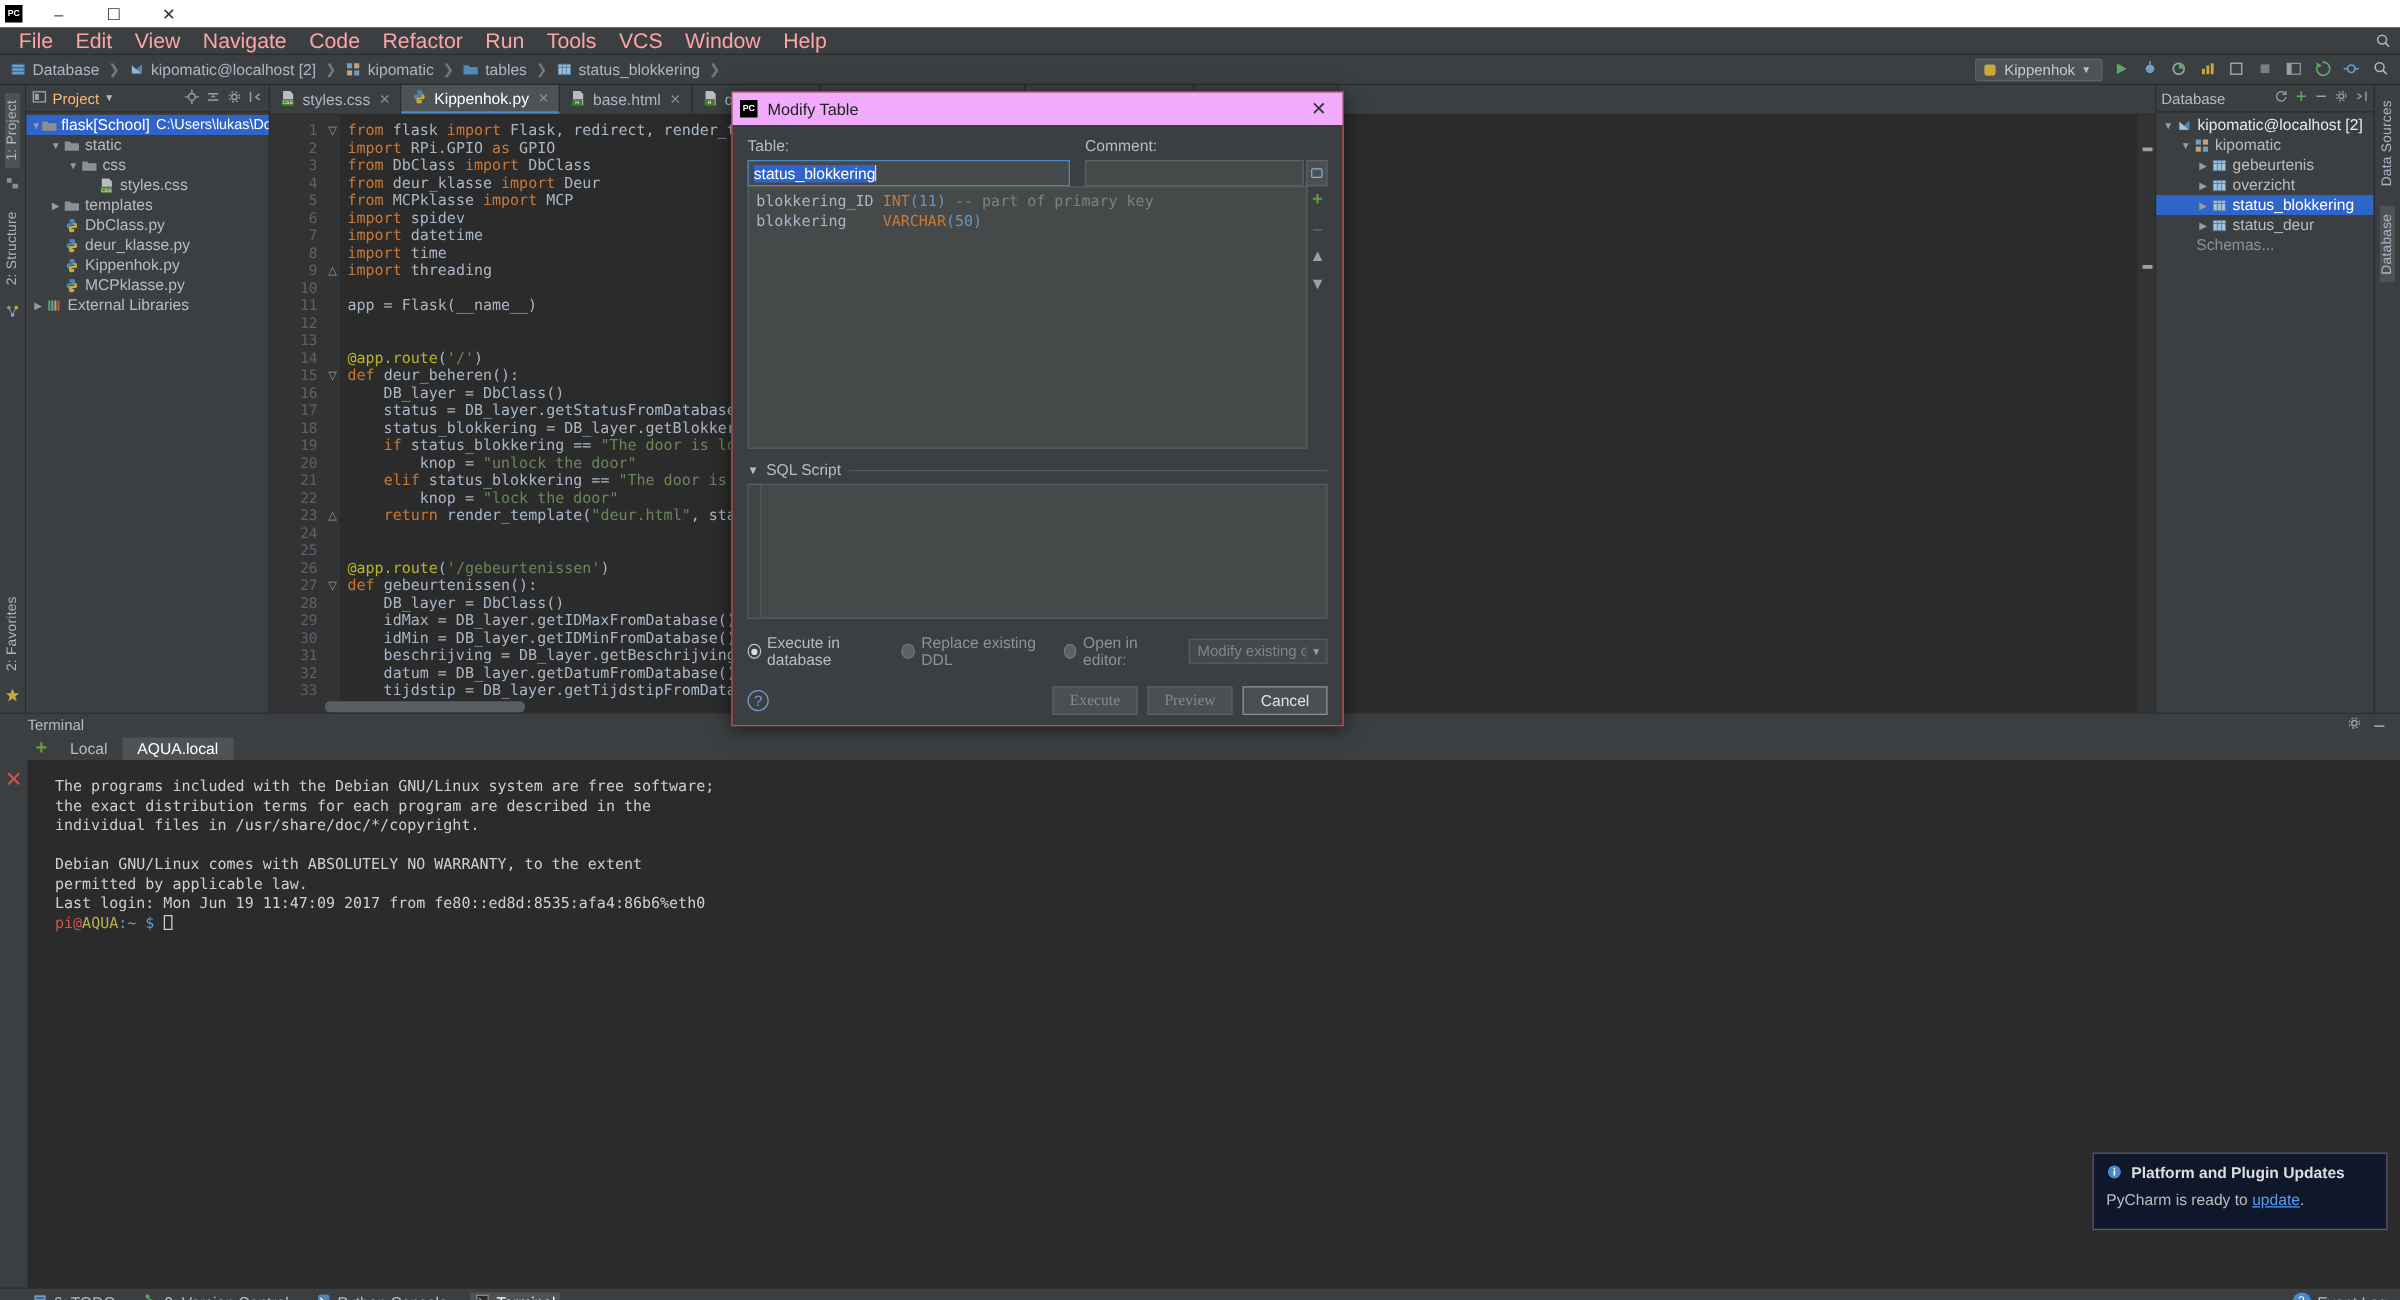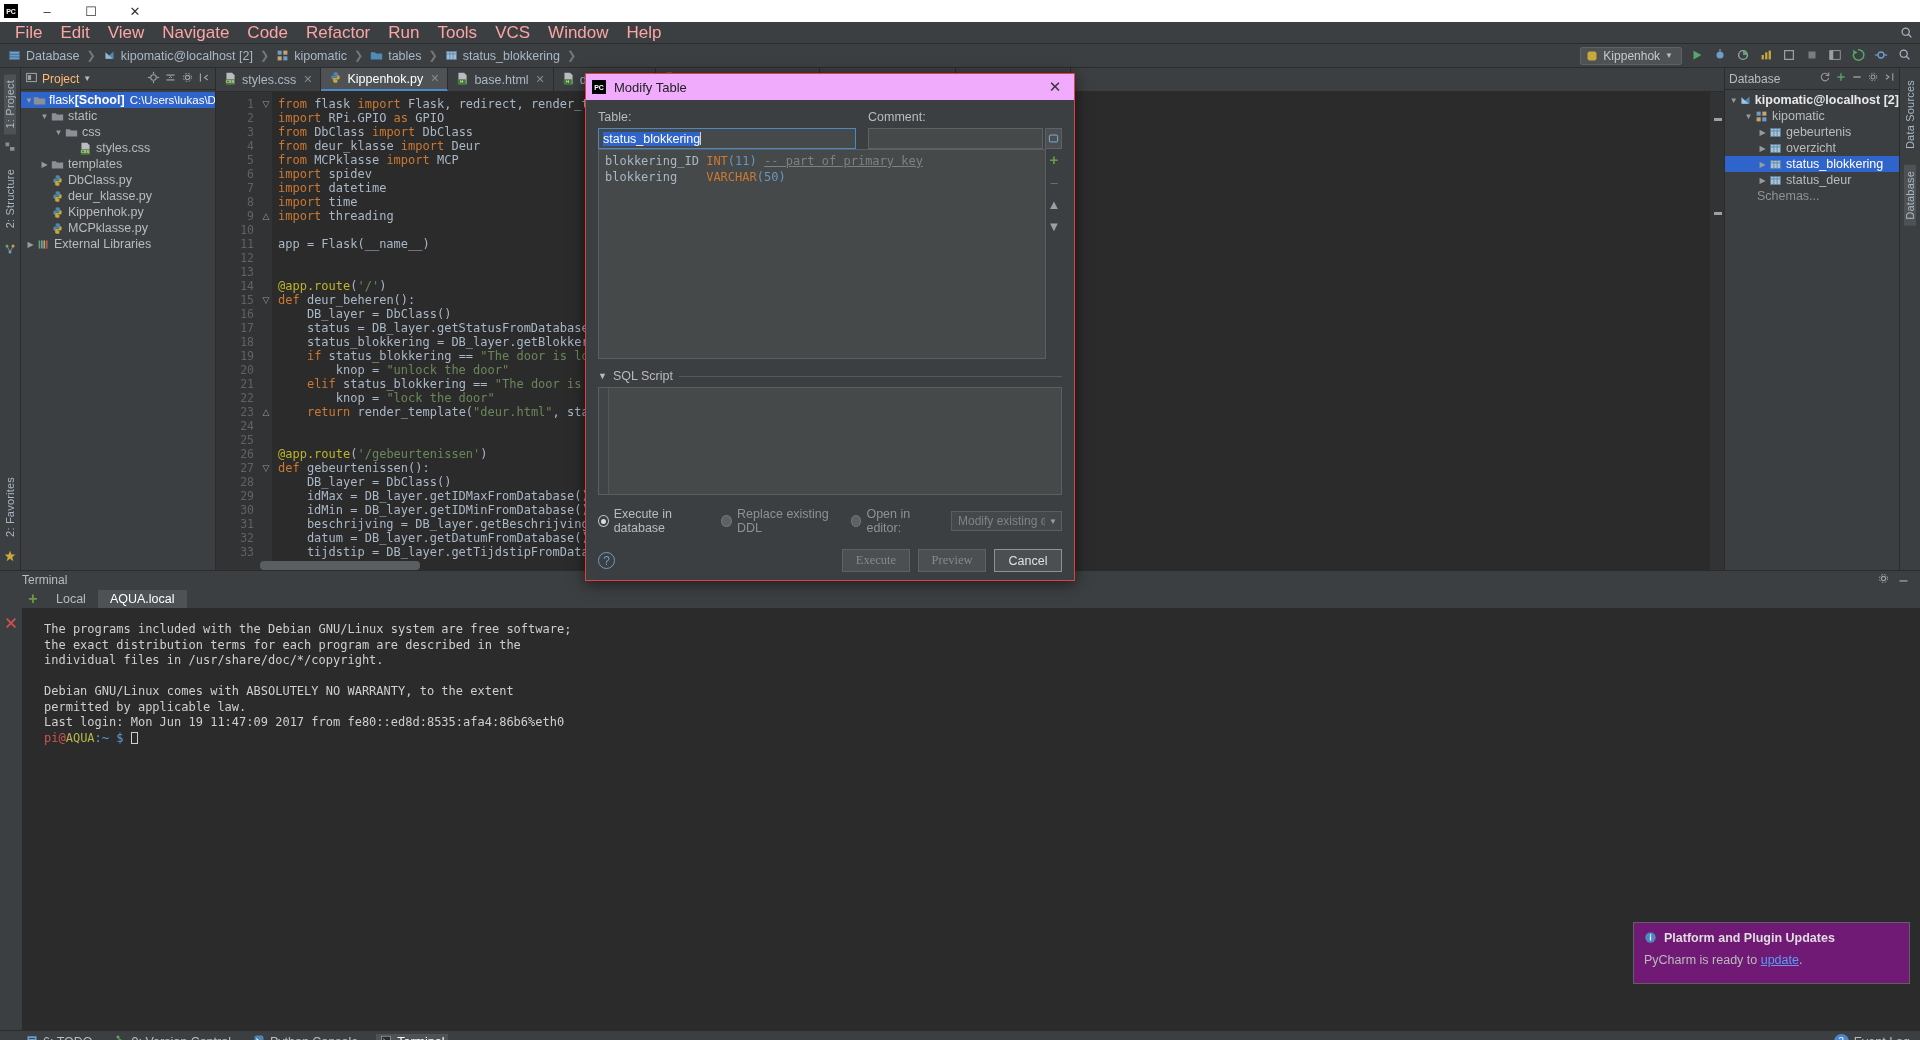--- a/index.html
+++ b/index.html
@@ -79,21 +79,21 @@
     padding: 0 4px; border-bottom: 1px solid #2b2b2b;
   }
   .proj-title { font-size: 12px; color: #fdba74; }
   .proj-head .sp { flex: 1; }
   .tree { flex: 1; overflow: hidden; font-size: 12.5px; padding-top: 2px; }
   .tnode { display: flex; align-items: center; height: 16px; white-space: nowrap; padding-left: 4px; }
   .tnode.sel { background: #2f65ca; }
   .tw { width: 11px; display: inline-flex; justify-content: center; color: #9a9a9a; font-size: 8px; }
   .tico { width: 15px; display: inline-flex; justify-content: center; margin-right: 3px; }
   .tlabel { color: #bbbbbb; }
-  .tlabel.bold { font-weight: bold; color: #e8e8e8; }
+  .tlabel.bold { font-weight: normal; color: #e8e8e8; }
   .tpath { color: #808080; margin-left: 5px; font-size: 11.5px; }
   .tnode.sel .tlabel, .tnode.sel .tpath { color: #ffffff; }
 
   
   .editorwrap { flex: 1; display: flex; flex-direction: column; background: #3c3f41; min-width: 0; }
   .tabbar { height: 24px; display: flex; align-items: stretch; background: #3c3f41;
     border-bottom: 1px solid #2b2b2b; overflow: hidden; }
   .etab { display: flex; align-items: center; gap: 5px; padding: 0 8px; font-size: 12.5px;
     color: #a9b7c6; border-right: 1px solid #2b2b2b; white-space: nowrap; }
   .etab.active { background: #4e5254; border-bottom: 2px solid #4a88c7; color: #ffffff; }
@@ -156,22 +156,22 @@
 
   
   .bottombar { height: 22px; background: #3c3f41; display: flex; align-items: center;
     border-top: 1px solid #2b2b2b; padding-left: 22px; gap: 14px; }
   .bt { display: flex; align-items: center; gap: 5px; font-size: 12.5px; color: #bbb; padding: 0 4px; }
   .bt.active { background: #4e5254; color: #fff; }
   .bottombar-right { margin-left: auto; display: flex; align-items: center; gap: 8px; padding-right: 10px; }
 
   
   .notif {
-    position: absolute; right: 10px; bottom: 56px; width: 277px; height: 62px;
-    background: #701a75; border: 1px solid #5d6163; padding: 8px 10px;
+    position: absolute; right: 10px; bottom: 56px; width: 236px; height: 62px;
+    background: #0f172a; border: 1px solid #5d6163; padding: 8px 10px;
   }
   .notif .nt { display: flex; gap: 7px; align-items: flex-start; }
   .notif .ntitle { font-weight: bold; color: #dedede; font-size: 12.5px; }
   .notif .nbody { color: #bbbbbb; font-size: 12.5px; margin-top: 6px; }
   .notif a { color: #589df6; text-decoration: underline; }
 
   
   .dlg {
     position: absolute; left: 585px; top: 73px; width: 490px; height: 508px;
     background: #3c3f41; border: 1px solid #e04040;
@@ -203,21 +203,21 @@
   .dtab.active { background: #4b4f51; border-color: #5b5f61; color: #e4e4e4; }
 
   .collist {
     flex: 1; background: #45494a; border: 1px solid #5b5f61;
     font-family: "DejaVu Sans Mono", monospace; font-size: 12px; line-height: 16px;
     padding: 3px 0 0 4px; position: relative; min-height: 0;
   }
   .collist .row { white-space: pre; color: #a9b7c6; padding-left: 2px; }
   .collist .type { color: #cc7832; }
   .collist .paren { color: #6897bb; }
-  .collist .cmt { color: #808080; text-decoration: underline; }
+  .collist .cmt { color: #808080; }
 
   .sidebtns { width: 16px; display: flex; flex-direction: column; align-items: center;
     padding-top: 3px; gap: 9px; }
   .sb { font-size: 13px; color: #9aa0a3; line-height: 1; }
   .sb.plus { color: #6a9c3f; font-size: 15px; font-weight: bold; }
   .sb.dim { color: #6f7477; }
 
   .sqlhdr { display: flex; align-items: center; gap: 6px; margin-top: 10px; }
   .sqlhdr .tri { font-size: 9px; color: #bbbbbb; }
   .sqlhdr .lbl { font-size: 12.5px; color: #bbbbbb; white-space: nowrap; }

